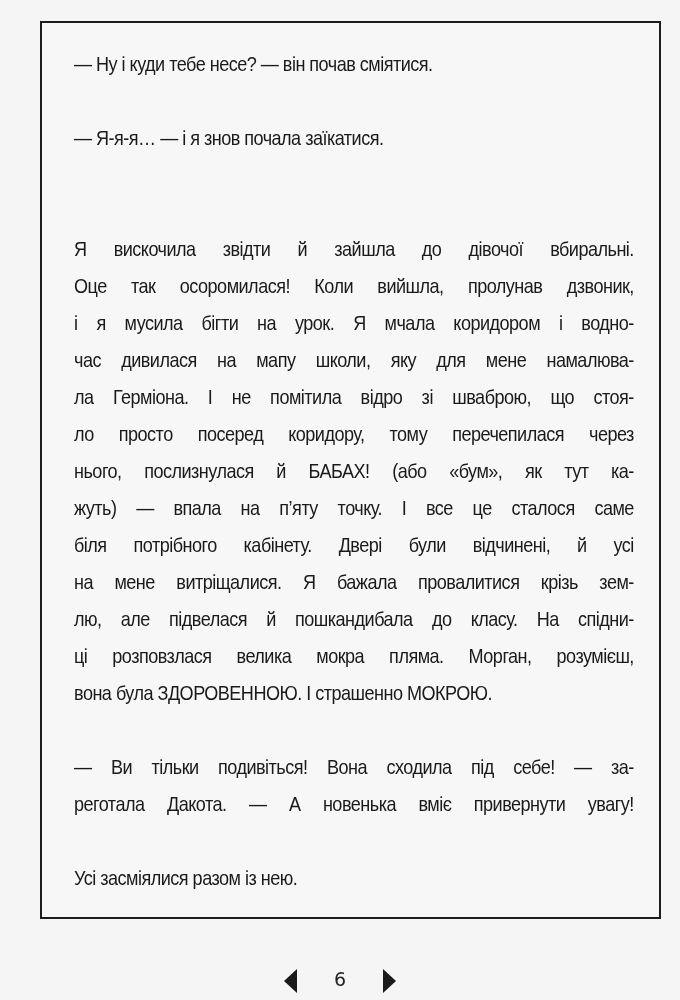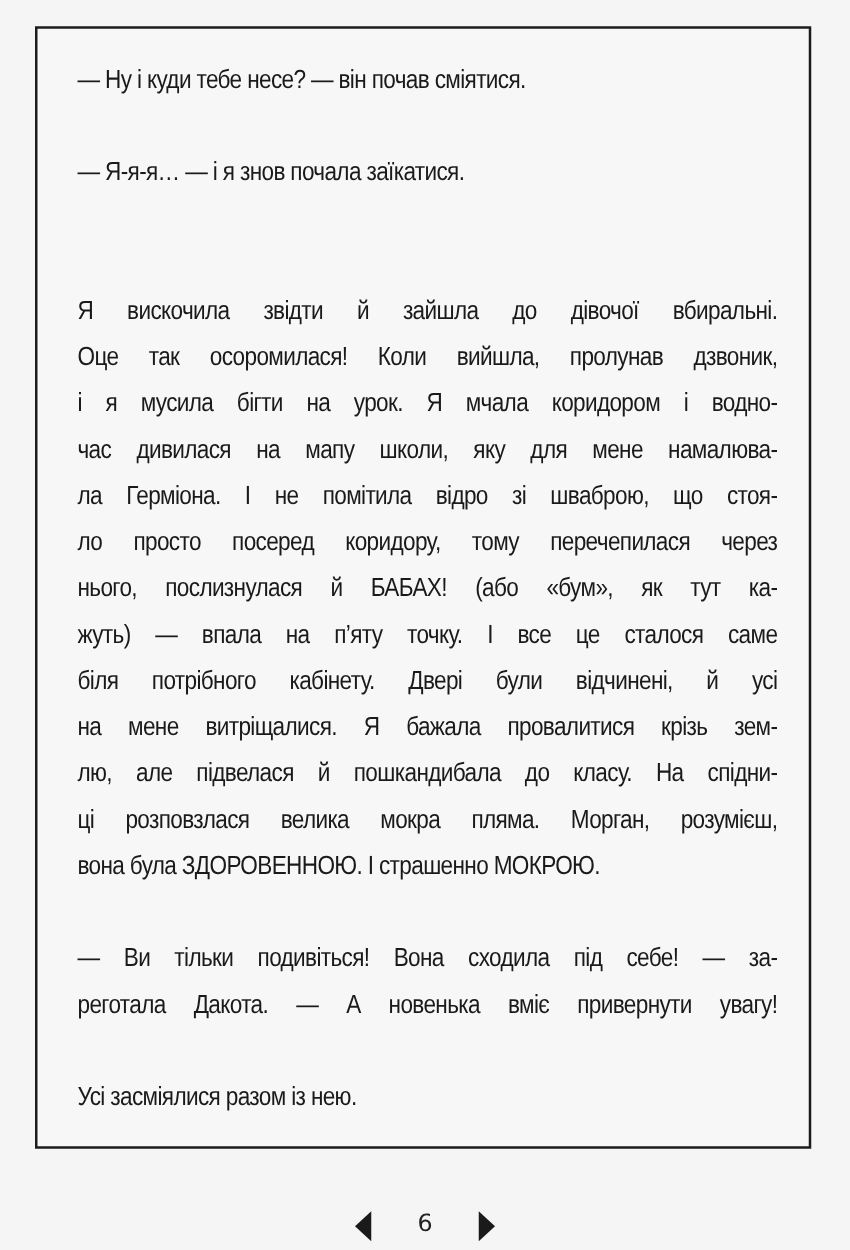--- a/index.html
+++ b/index.html
@@ -1,21 +1,21 @@
 <!DOCTYPE html>
 <html><head>
 <meta charset="utf-8">
 <style>
   html, body { margin:0; padding:0; }
   body {
     width:680px; height:1000px; background:#f5f5f5; position:relative; overflow:hidden;
     font-family: "Liberation Sans", "DejaVu Sans", sans-serif; color:#1a1a1a;
   }
   .page-box {
-    position:absolute; left:28px; top:21px; width:617px; height:894px;
+    position:absolute; left:40px; top:21px; width:617px; height:894px;
     border:2.5px solid #1c1c1c; background:#f7f7f7; box-sizing:content-box;
   }
   .content {
     position:absolute; left:32px; top:22px; width:560px;
     font-size:21px; line-height:37px; letter-spacing:-0.6px;
     transform: scaleX(0.86); transform-origin: left top;
     width:651px;
   }
   .para { margin:0; text-align:justify; }
   .para.gap { margin-top:37px; }

